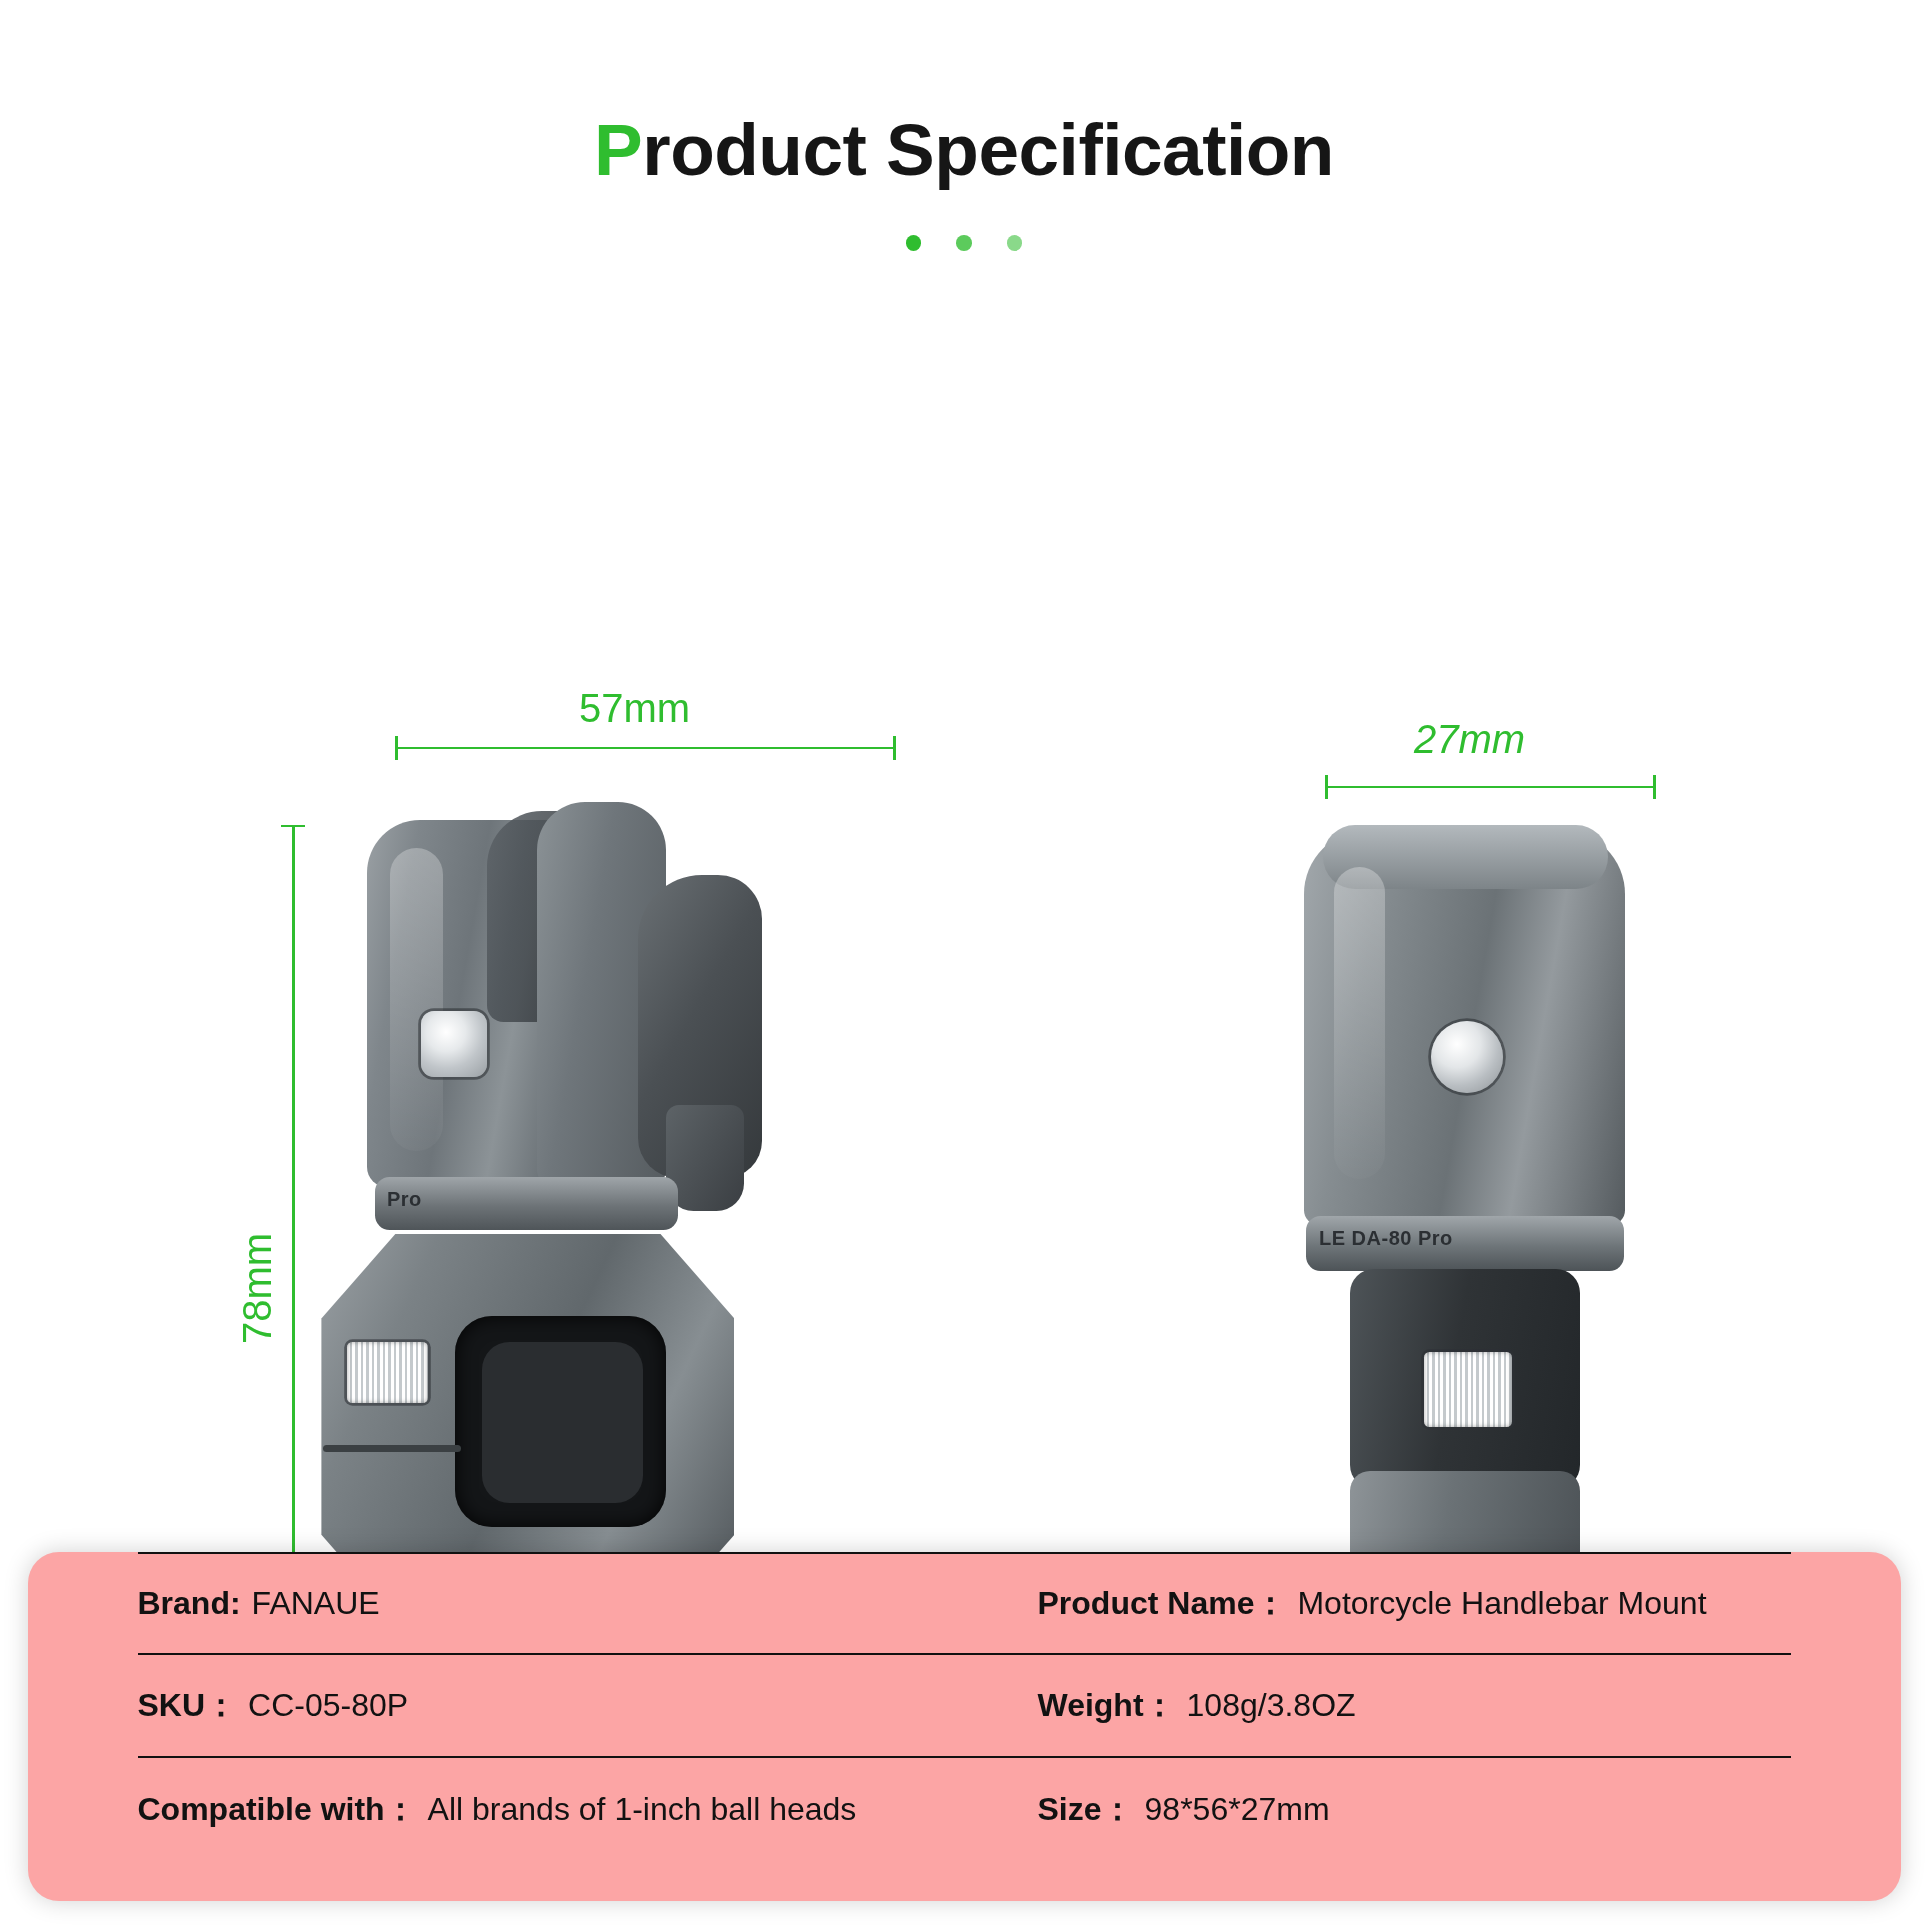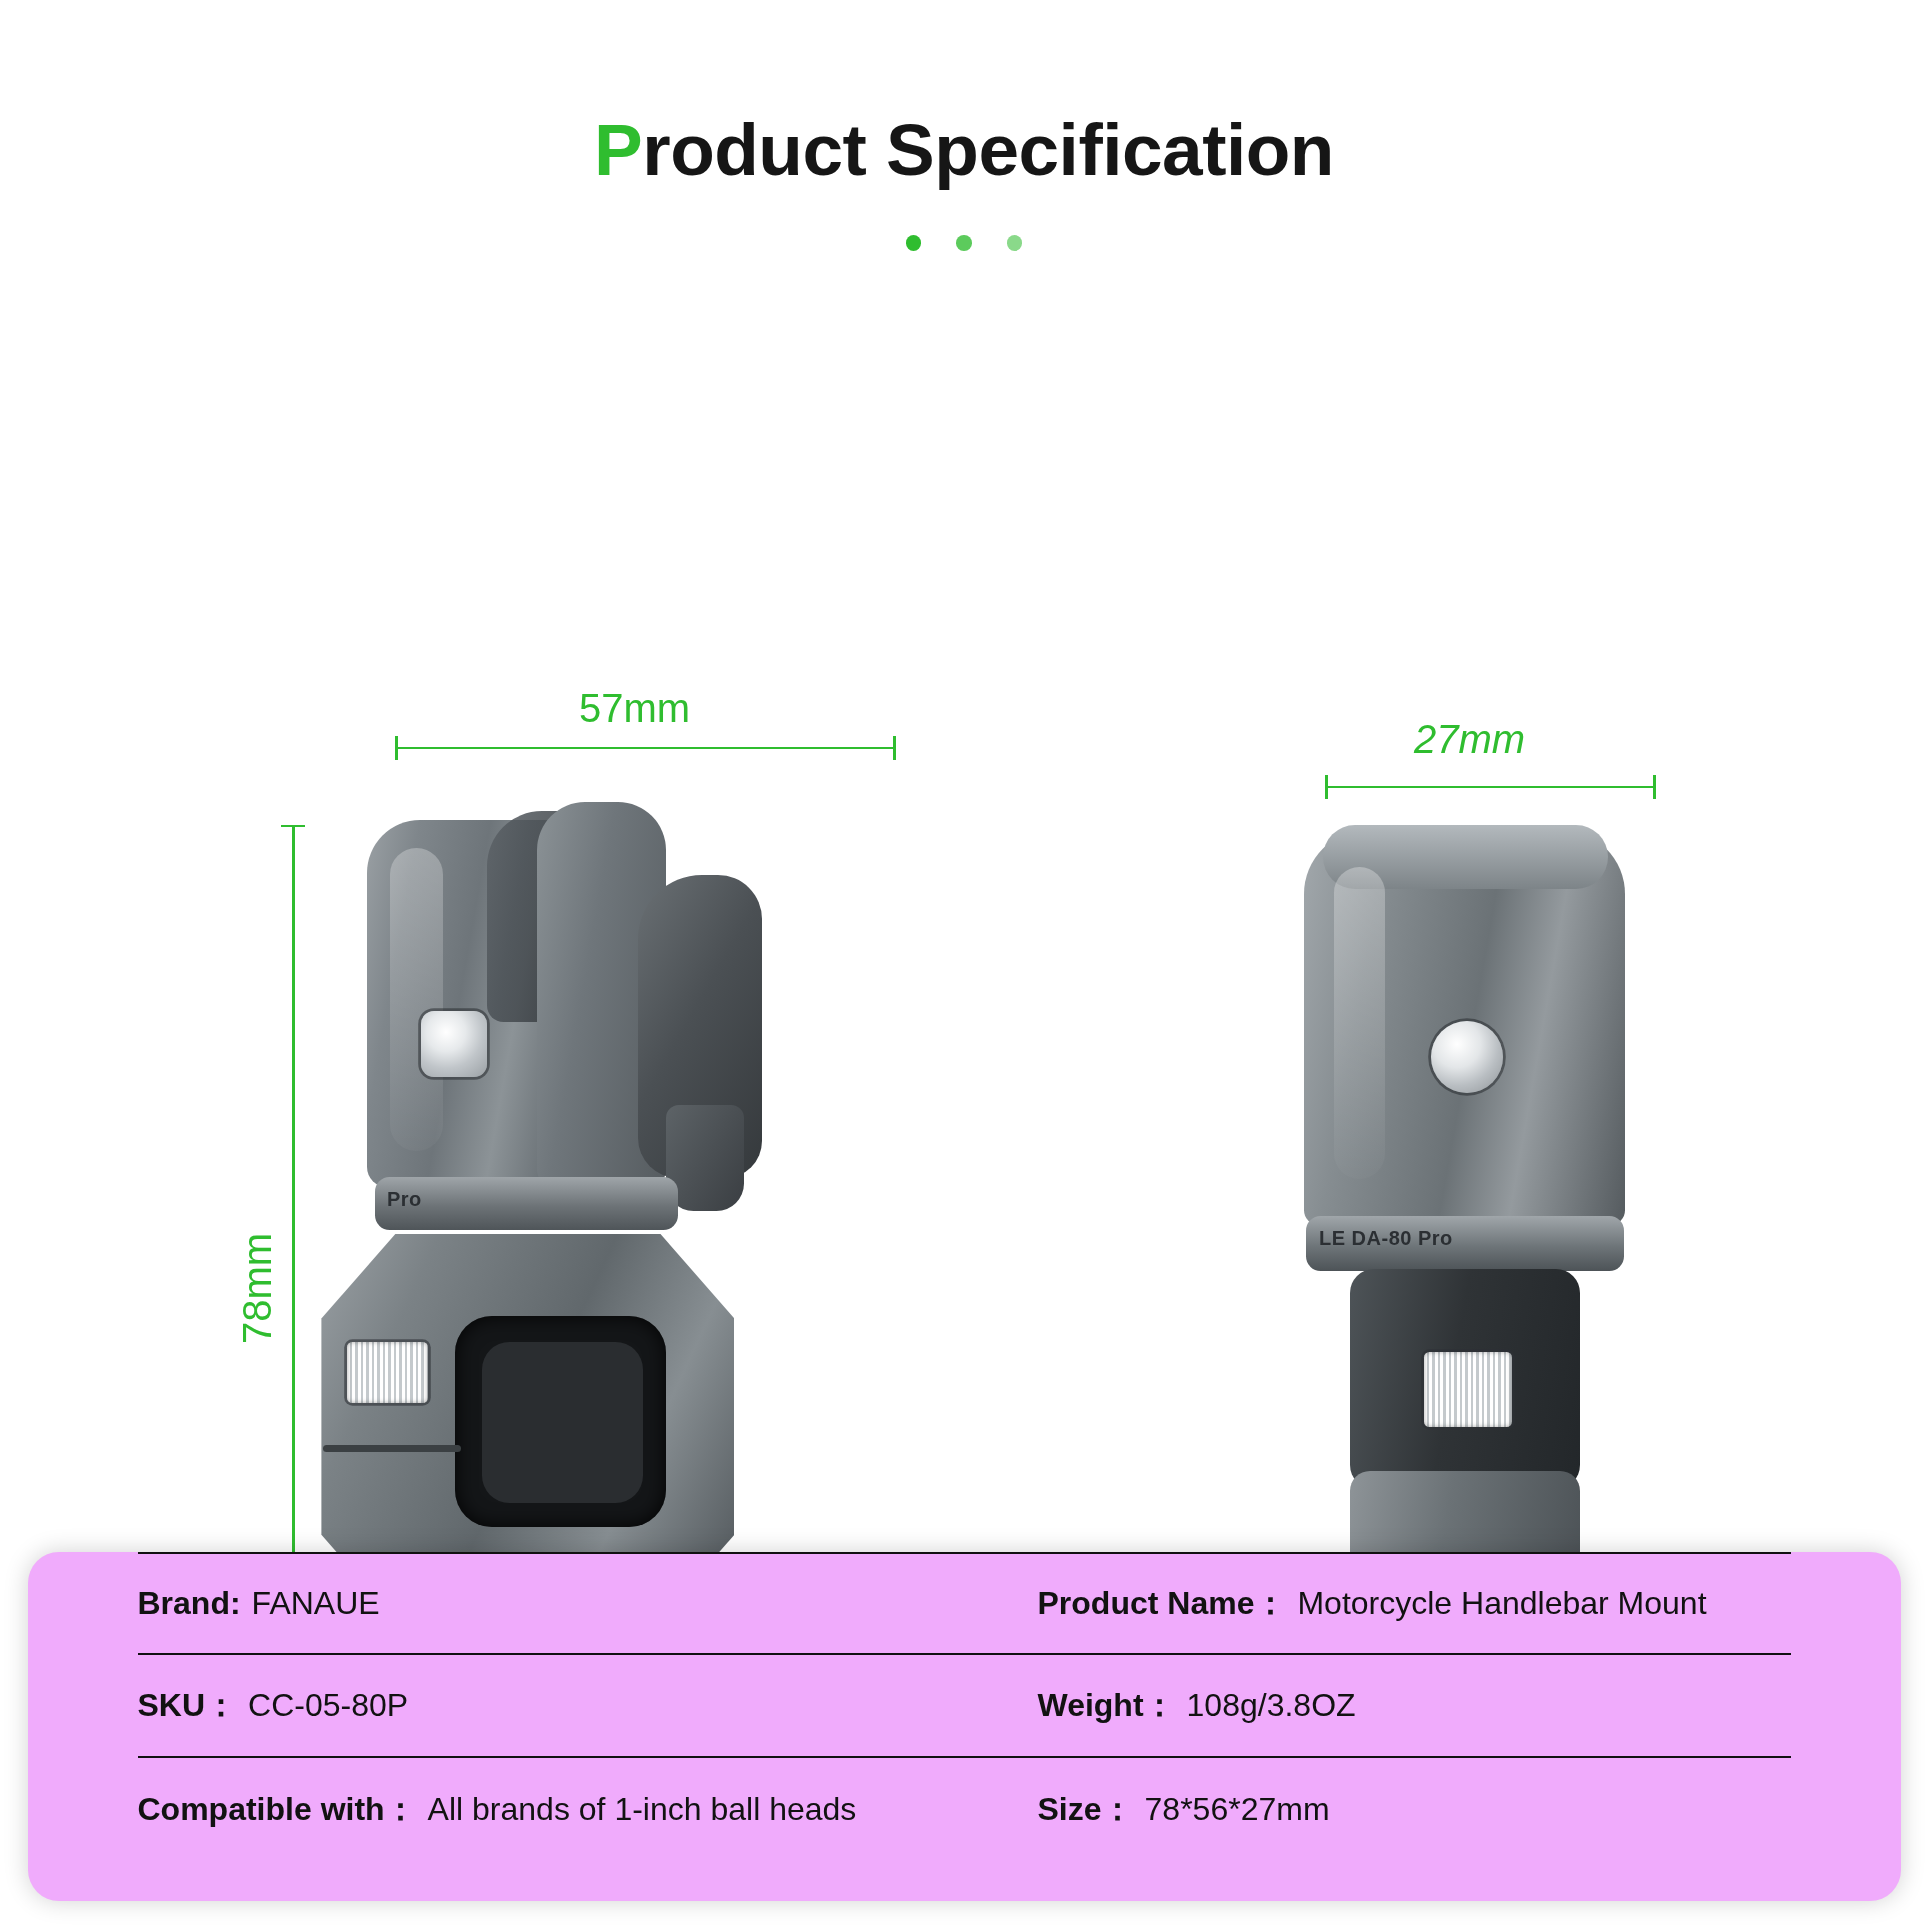--- a/index.html
+++ b/index.html
@@ -60,21 +60,21 @@
     box-shadow: inset 0 0 5.5px rgba(0,0,0,0.35), 0 0 0 2.8px rgba(45,49,53,0.6);
   }
   .engrave {
     position:absolute; color:#2b2f33; font-size: 20px; font-weight:bold;
     font-family:"Liberation Sans", sans-serif; letter-spacing:0.5px;
   }
 
   
   .spec-card {
     position:absolute; left: 27.5px; top: 1552px; width: 1873px; height: 349px;
-    background:#f0abfc; border-radius: 31px;
+    background:#fca5a5; border-radius: 31px;
     box-shadow: 0 0 24px rgba(0,0,0,0.18);
     padding: 0 110px;
   }
   .spec-row {
     display:flex; align-items:center; height: 103px;
     border-bottom: 2.8px solid #111;
   }
   .spec-row:first-child { border-top: 2.8px solid #111; }
   .spec-row:last-child { border-bottom: none; }
   .spec-cell { display:flex; align-items:baseline; }
@@ -197,20 +197,20 @@
       </div>
     </div>
 
     <div class="spec-row">
       <div class="spec-cell left">
         <span class="spec-key">Compatible with：</span>
         <span class="spec-val">All brands of 1-inch ball heads</span>
       </div>
       <div class="spec-cell right">
         <span class="spec-key">Size：</span>
-        <span class="spec-val">78*56*27mm</span>
+        <span class="spec-val">98*56*27mm</span>
       </div>
     </div>
 
   </div>
 
 </div>
 
 
 </body></html>

